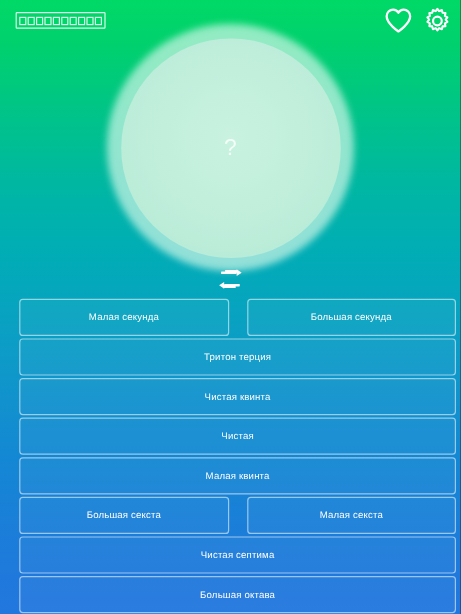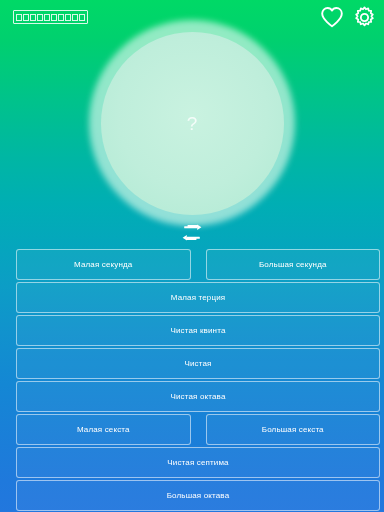--- a/index.html
+++ b/index.html
@@ -212,34 +212,34 @@
       </svg>
     </button>
   </div>
 
   <div class="answers" id="answers">
       <div class="row">
         <div class="btn">Малая секунда</div>
         <div class="btn">Большая секунда</div>
       </div>
       <div class="row">
-        <div class="btn">Малая терция</div>
+        <div class="btn">Тритон терция</div>
       </div>
       <div class="row">
         <div class="btn">Чистая квинта</div>
       </div>
       <div class="row">
         <div class="btn">Чистая</div>
       </div>
       <div class="row">
-        <div class="btn">Чистая октава</div>
-      </div>
-      <div class="row">
+        <div class="btn">Малая квинта</div>
+      </div>
+      <div class="row">
+        <div class="btn">Большая секста</div>
         <div class="btn">Малая секста</div>
-        <div class="btn">Большая секста</div>
       </div>
       <div class="row">
         <div class="btn">Чистая септима</div>
       </div>
       <div class="row">
         <div class="btn">Большая октава</div>
       </div>
     </div>
 
 </div>

